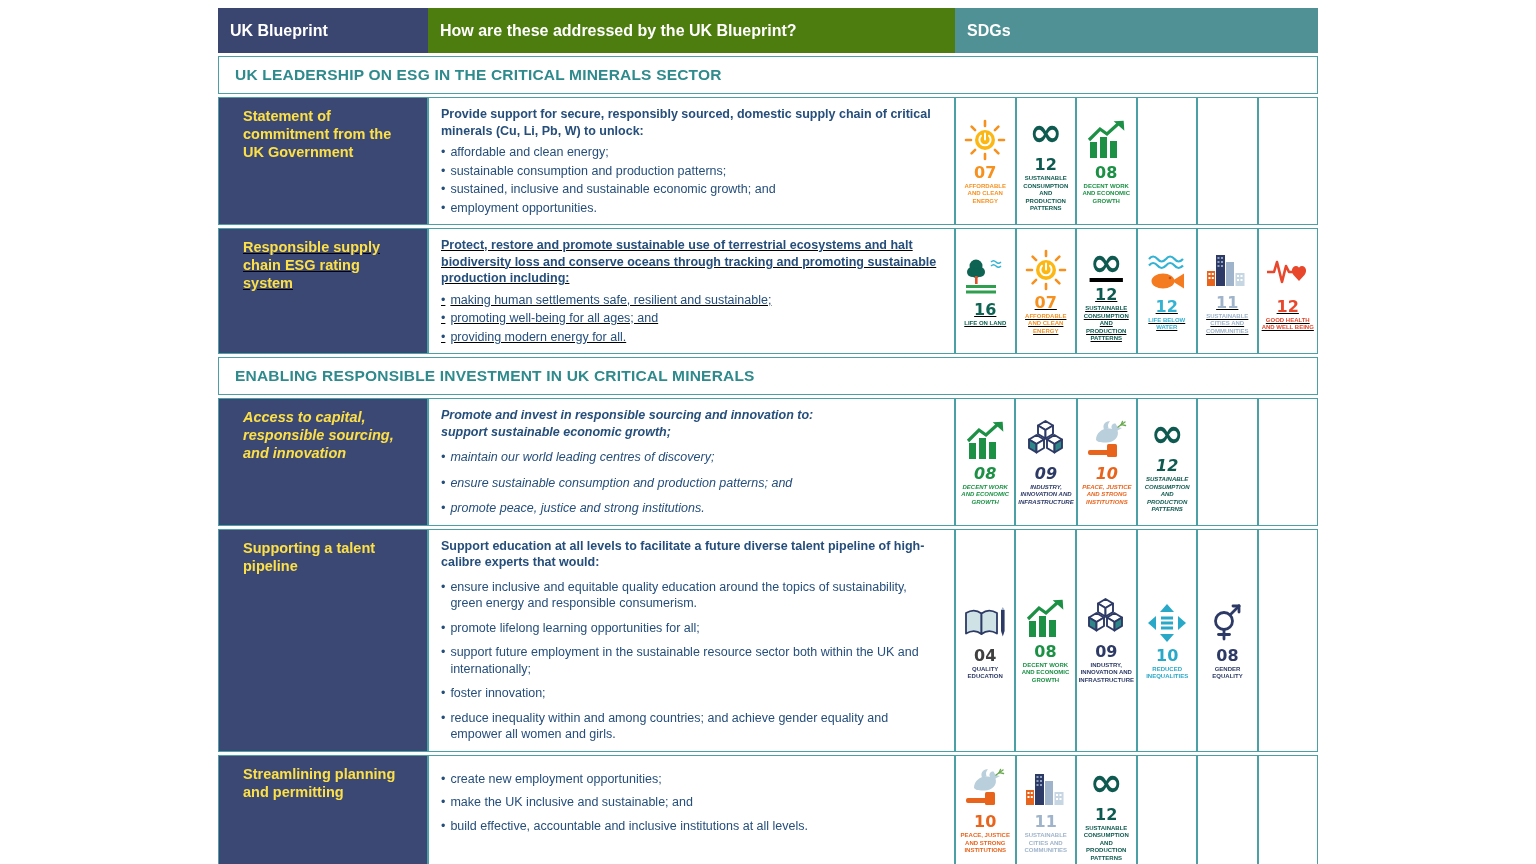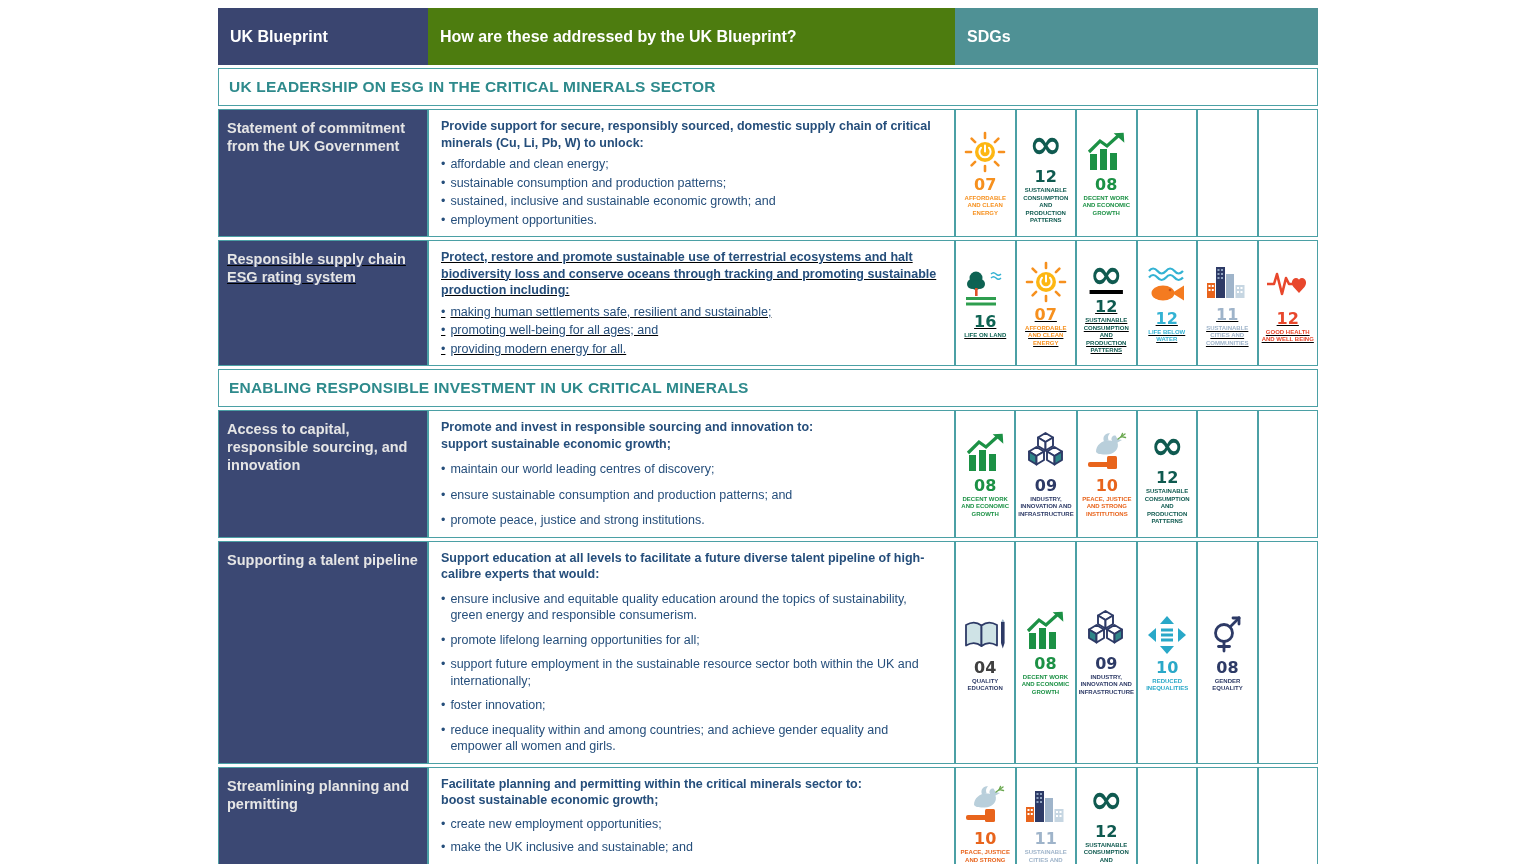--- a/index.html
+++ b/index.html
@@ -1,24 +1,24 @@
 <!DOCTYPE html>
 <html><head>
 <meta charset="utf-8">
 <style>
   html,body{margin:0;padding:0;background:#ffffff;}
   body{width:1536px;height:864px;position:relative;font-family:"Liberation Sans",sans-serif;}
   .tbl{position:absolute;left:218px;top:8px;width:1100px;}
   .grid-row{display:grid;grid-template-columns:210px 527px repeat(6,1fr);margin-bottom:3px;}
-  .hdr-cell{height:57px;display:flex;align-items:center;color:#fff;font-weight:bold;font-size:16px;padding-left:12px;box-sizing:border-box;}
+  .hdr-cell{height:45px;display:flex;align-items:center;color:#fff;font-weight:bold;font-size:16px;padding-left:12px;box-sizing:border-box;}
   .hdr-c1{background:#3a4570;}
   .hdr-c2{background:#4d7c0f;}
   .hdr-c3{background:#4f9195;grid-column:span 6;}
-  .section-bar{border:1.5px solid #4ba0a5;background:#fff;color:#2e8a8c;font-weight:bold;font-size:15.5px;padding:9px 10px;margin-bottom:3px;letter-spacing:.2px;}
-  .bp-cell{background:#3b4873;border:1.5px solid #4ba0a5;color:#e5e5e5;padding:9px 8px;box-sizing:border-box;}
+  .section-bar{border:1.5px solid #4ba0a5;background:#fff;color:#2e8a8c;font-weight:bold;font-size:15.5px;padding:9px 16px;margin-bottom:3px;letter-spacing:.2px;}
+  .bp-cell{background:#3b4873;border:1.5px solid #4ba0a5;color:#fde047;padding:9px 24px;box-sizing:border-box;}
   .bp-title{font-weight:bold;font-size:14.5px;line-height:1.25;}
   .desc-cell{background:#fff;border:1.5px solid #4ba0a5;padding:8px 12px;box-sizing:border-box;color:#254e7b;font-size:12.5px;line-height:1.32;}
   .desc-intro{font-weight:bold;margin-bottom:5px;}
   .bullet{display:flex;}
   .bullet .dot{margin-right:5px;}
   .sdg-cell{background:#fff;border:1.5px solid #4ba0a5;box-sizing:border-box;display:flex;flex-direction:column;align-items:center;justify-content:center;padding:3px 2px;text-align:center;}
   .sdg-ico{height:46px;display:flex;align-items:center;justify-content:center;}
   .sdg-ico svg{display:block;}
   .inf-glyph{font-size:40px;font-weight:bold;line-height:40px;font-family:"DejaVu Sans",sans-serif;}
   .sdg-num{font-weight:bold;font-size:16px;line-height:1;margin-top:2px;font-family:"DejaVu Sans",sans-serif;}
@@ -227,21 +227,21 @@
             <svg width="44" height="44" viewBox="0 0 44 44">
     <polyline points="1,20 8,20 11,10 16,30 20,14 23,20 27,20" stroke="#e8472c" stroke-width="2.6" fill="none" stroke-linejoin="round"></polyline>
     <path d="M33,29 L27.5,23 C24.5,19.5 26,14 30,14 C32.3,14 33,15.8 33,15.8 C33,15.8 33.7,14 36,14 C40,14 41.5,19.5 38.5,23 Z" fill="#e8472c"></path>
   </svg>
           </span>
           <div class="sdg-num" style="color: rgb(232, 71, 44);">12</div>
           <div class="sdg-label" style="color: rgb(232, 71, 44);">GOOD HEALTH AND WELL BEING</div>
         </div>
       </div>
       <div class="section-bar">ENABLING RESPONSIBLE INVESTMENT IN UK CRITICAL MINERALS</div>
-      <div class="grid-row" style="min-height: 112px;">
+      <div class="grid-row" style="min-height: 112px; font-style: italic;">
         <div class="bp-cell">
           <div class="bp-title">Access to capital, responsible sourcing, and innovation</div>
         </div>
         <div class="desc-cell">
           <div class="desc-intro">Promote and invest in responsible sourcing and innovation to:<br>support sustainable economic growth;</div>
           <div class="bullet" style="margin-top: 9px;">
             <span class="dot">•</span>
             <span>maintain our world leading centres of discovery;</span>
           </div>
           <div class="bullet" style="margin-top: 9px;">
@@ -429,21 +429,20 @@
           <div class="sdg-num" style="color: rgb(45, 58, 102);">08</div>
           <div class="sdg-label" style="color: rgb(45, 58, 102);">GENDER EQUALITY</div>
         </div>
         <div class="sdg-cell"></div>
       </div>
       <div class="grid-row" style="min-height: 94px;">
         <div class="bp-cell">
           <div class="bp-title">Streamlining planning and permitting</div>
         </div>
         <div class="desc-cell">
-          <div class="desc-intro">Facilitate planning and permitting within the critical minerals sector to:<br>boost sustainable economic growth;</div>
           <div class="bullet" style="margin-top: 7px;">
             <span class="dot">•</span>
             <span>create new employment opportunities;</span>
           </div>
           <div class="bullet" style="margin-top: 7px;">
             <span class="dot">•</span>
             <span>make the UK inclusive and sustainable; and</span>
           </div>
           <div class="bullet" style="margin-top: 7px;">
             <span class="dot">•</span>

